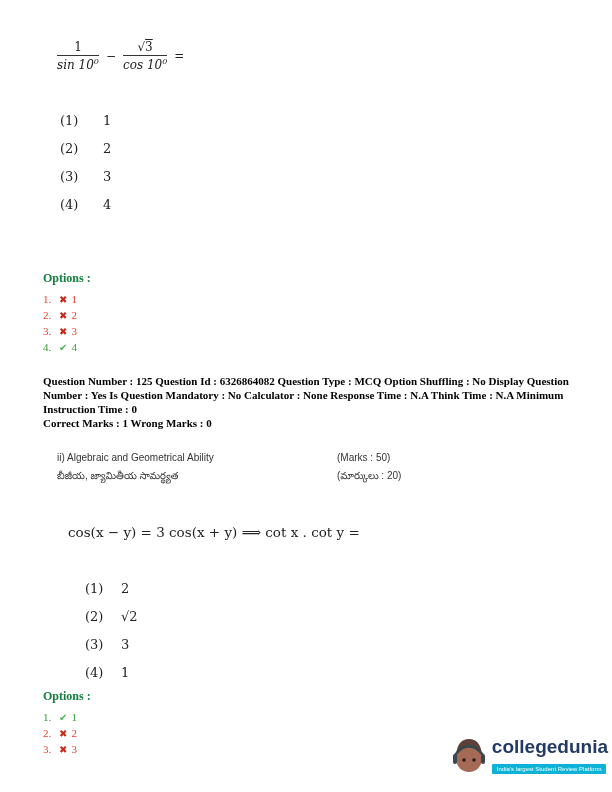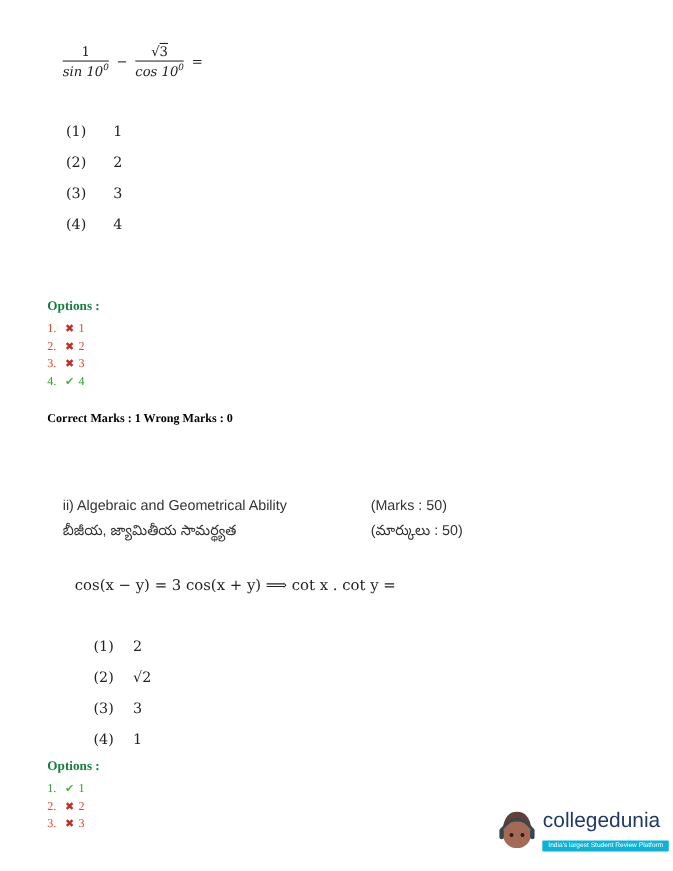--- a/index.html
+++ b/index.html
@@ -32,28 +32,28 @@
   .ans-num{width:14px;}
   .ans-icon{font-family:"DejaVu Sans",sans-serif;font-size:10px;margin:0 4px 0 2px;}
   .ans-row.wrong{color:#e8432c;}
   .ans-row.wrong .ans-icon{color:#c62b1d;}
   .ans-row.correct{color:#2fa12f;}
   .ans-row.correct .ans-icon{color:#4caf50;}
   
   .meta{position:absolute;left:43px;top:374px;width:535px;font-weight:bold;font-size:11px;line-height:14px;color:#000;}
   .meta p{margin:0;}
   
-  .section{position:absolute;left:57px;top:452px;width:500px;font-family:"Liberation Sans",sans-serif;font-size:13px;color:#333;}
+  .section{position:absolute;left:57px;top:452px;width:500px;font-family:"Liberation Sans",sans-serif;font-size:10px;color:#333;}
   .section .srow{display:flex;margin-bottom:7px;}
   .s-title{width:280px;}
   
   .math2{position:absolute;left:57px;top:524px;font-family:"DejaVu Serif","DejaVu Sans",serif;font-size:13.5px;color:#222;margin-left:11px;}
   
   .logo{position:absolute;right:4px;bottom:14px;display:flex;align-items:center;gap:6px;}
-  .brand{font-family:"Liberation Sans",sans-serif;font-weight:normal;font-size:19px;color:#233a66;line-height:20px;}
+  .brand{font-family:"Liberation Sans",sans-serif;font-weight:bold;font-size:19px;color:#233a66;line-height:20px;}
   .tagline{display:inline-block;background:#0db3d6;color:#ffffff;font-family:"Liberation Sans",sans-serif;font-size:6px;padding:2px 5px;margin-top:1px;border-radius:1px;}
 </style>
 </head>
 <body>
 
 <div class="page">
 
   <div class="math1">
     <span class="frac"><span class="num">1</span><span class="den"><span>sin 10</span><sup>0</sup></span></span><span class="op">−</span><span class="frac"><span class="num"><span>√</span><span class="overl">3</span></span><span class="den"><span>cos 10</span><sup>0</sup></span></span><span class="op">=</span>
   </div>
@@ -95,31 +95,32 @@
         <span class="ans-val">3</span>
       </div>
     <div class="ans-row correct">
         <span class="ans-num">4.</span>
         <span class="ans-icon">✔</span>
         <span class="ans-val">4</span>
       </div>
   </div>
 
   <div class="meta">
+    <p>Question Number : 125 Question Id : 6326864082 Question Type : MCQ Option Shuffling : No Display Question Number : Yes Is Question Mandatory : No Calculator : None Response Time : N.A Think Time : N.A Minimum Instruction Time : 0</p>
     <p>Correct Marks : 1 Wrong Marks : 0</p>
   </div>
 
   <div class="section">
     <div class="srow">
       <span class="s-title">ii) Algebraic and Geometrical Ability</span>
       <span class="s-marks">(Marks : 50)</span>
     </div>
     <div class="srow">
       <span class="s-title">బీజీయ, జ్యామితీయ సామర్థ్యత</span>
-      <span class="s-marks">(మార్కులు : 50)</span>
+      <span class="s-marks">(మార్కులు : 20)</span>
     </div>
   </div>
 
   <div class="math2">cos(x − y) = 3 cos(x + y) ⟹ cot x . cot y =</div>
 
   <div class="choices choices2">
     <div class="choice-row">
         <span class="c-label">(1)</span>
         <span class="c-value">2</span>
       </div>

